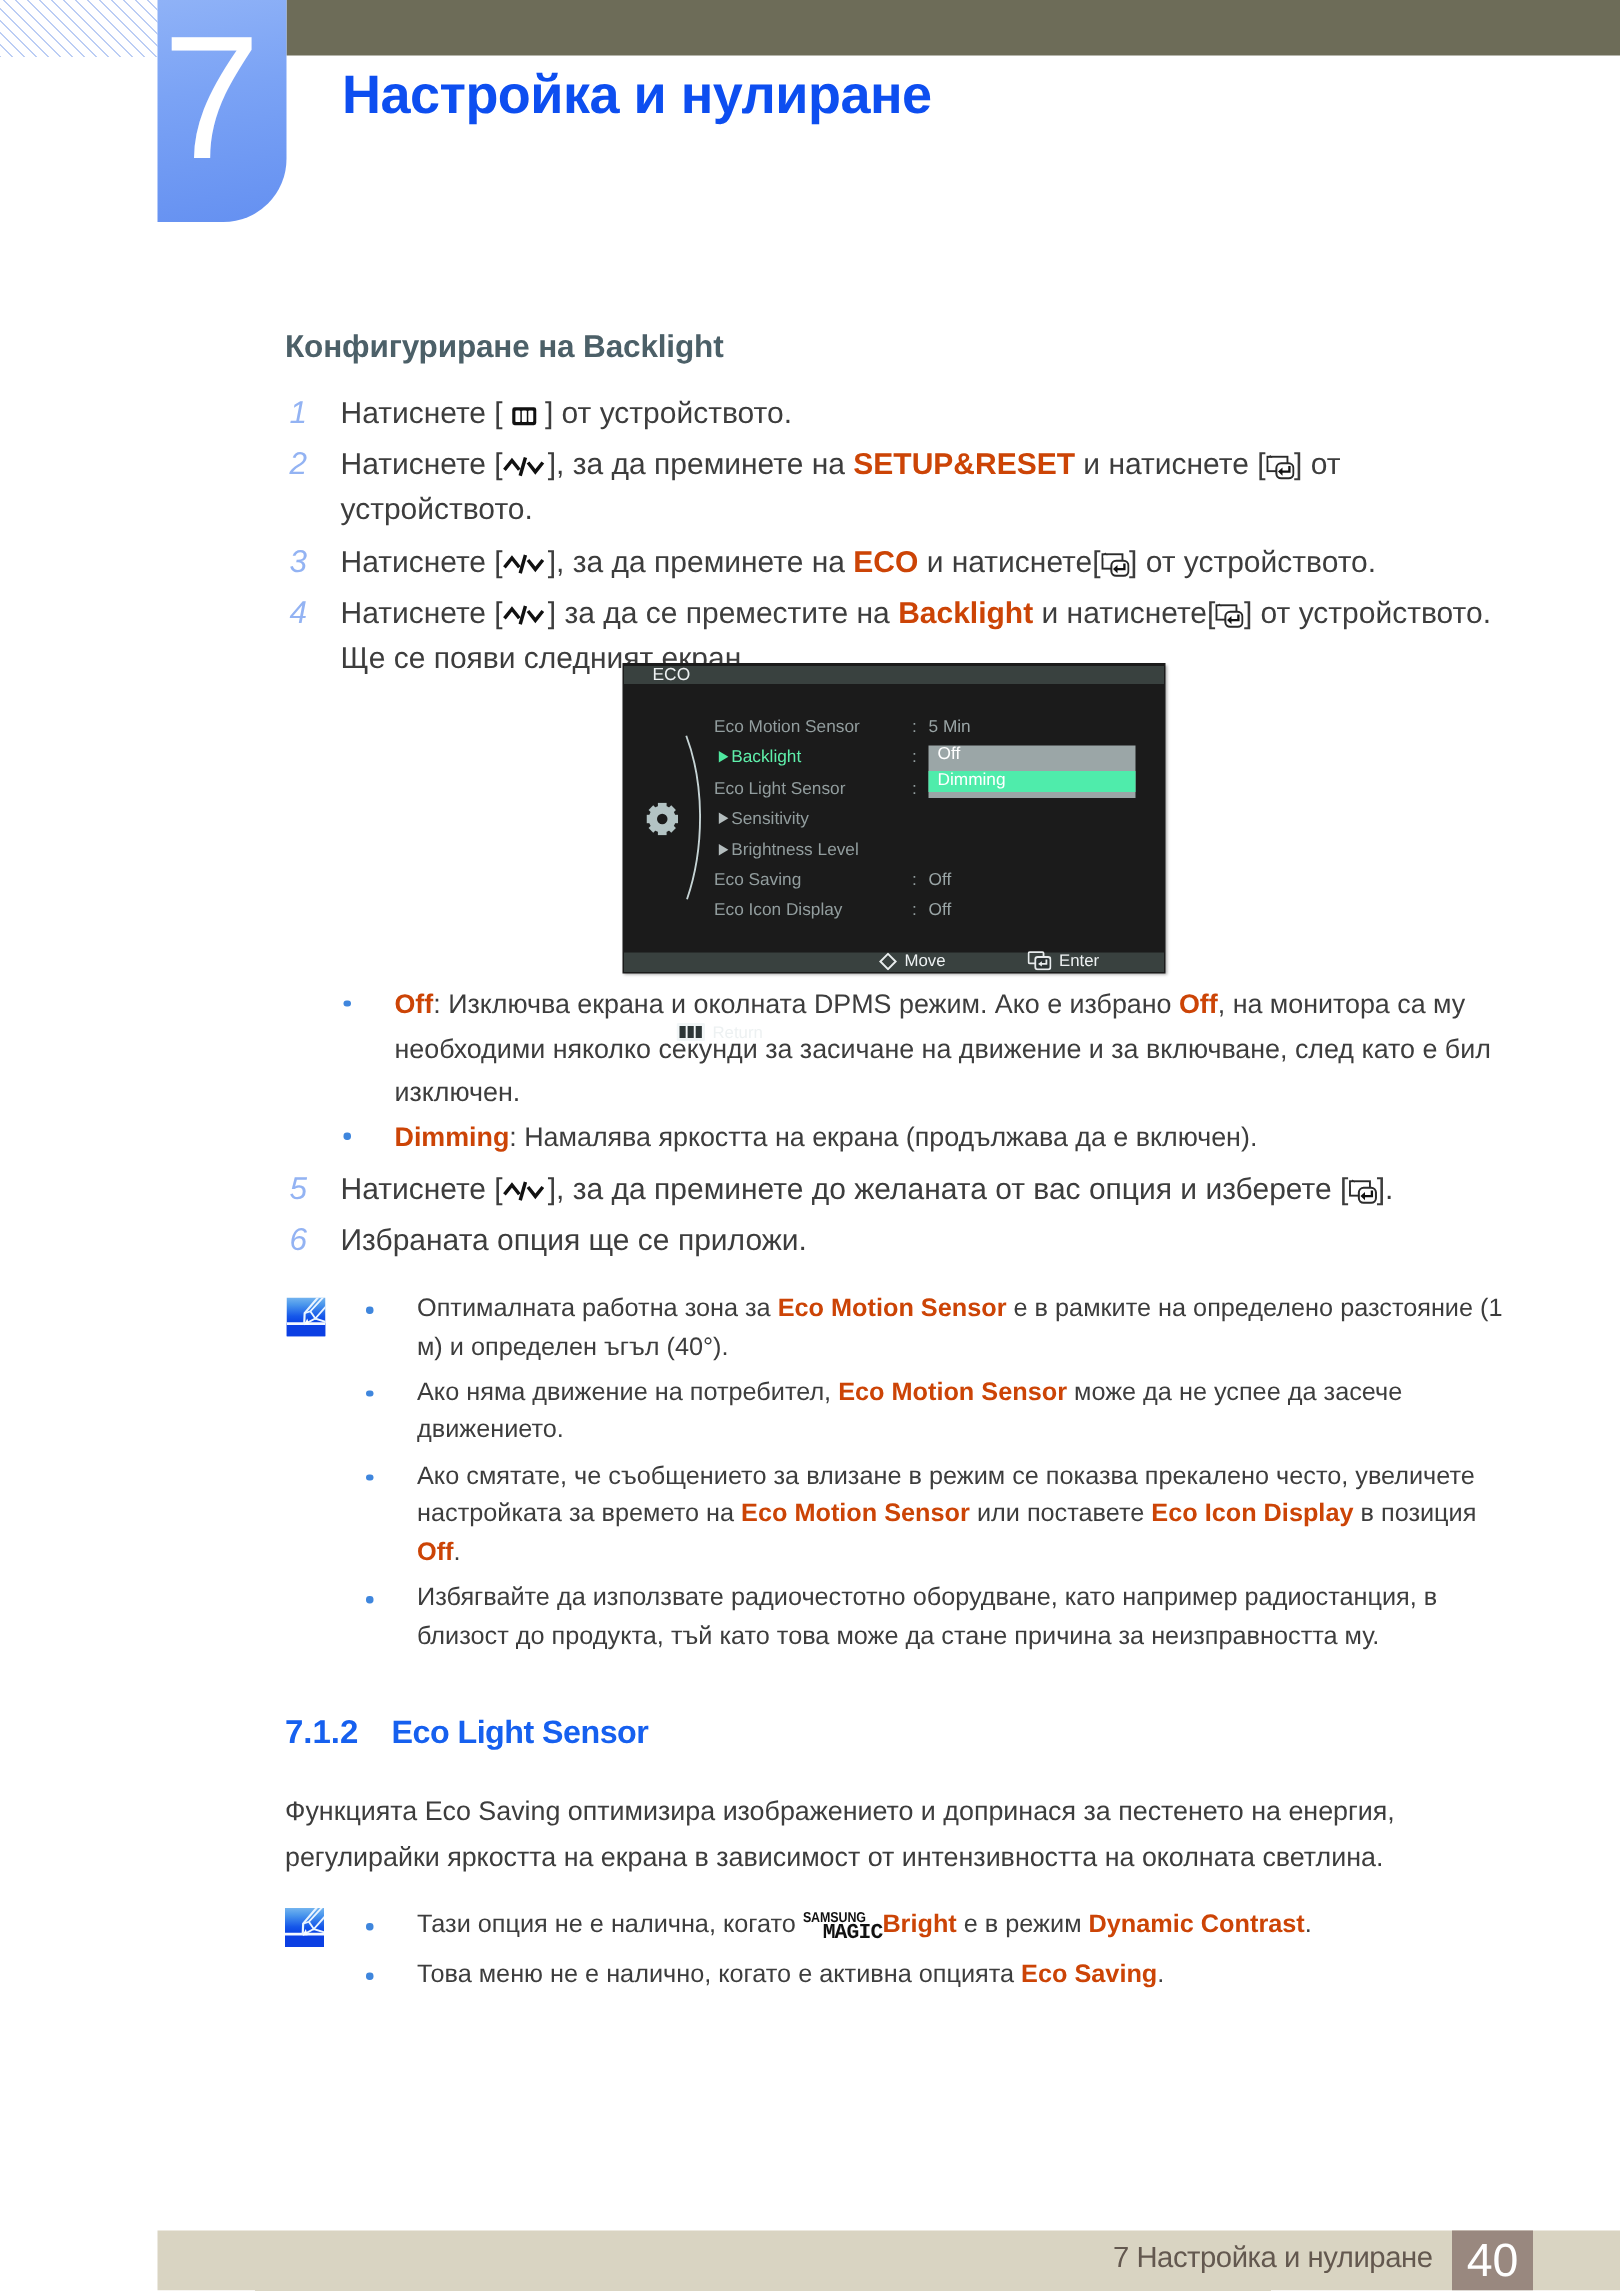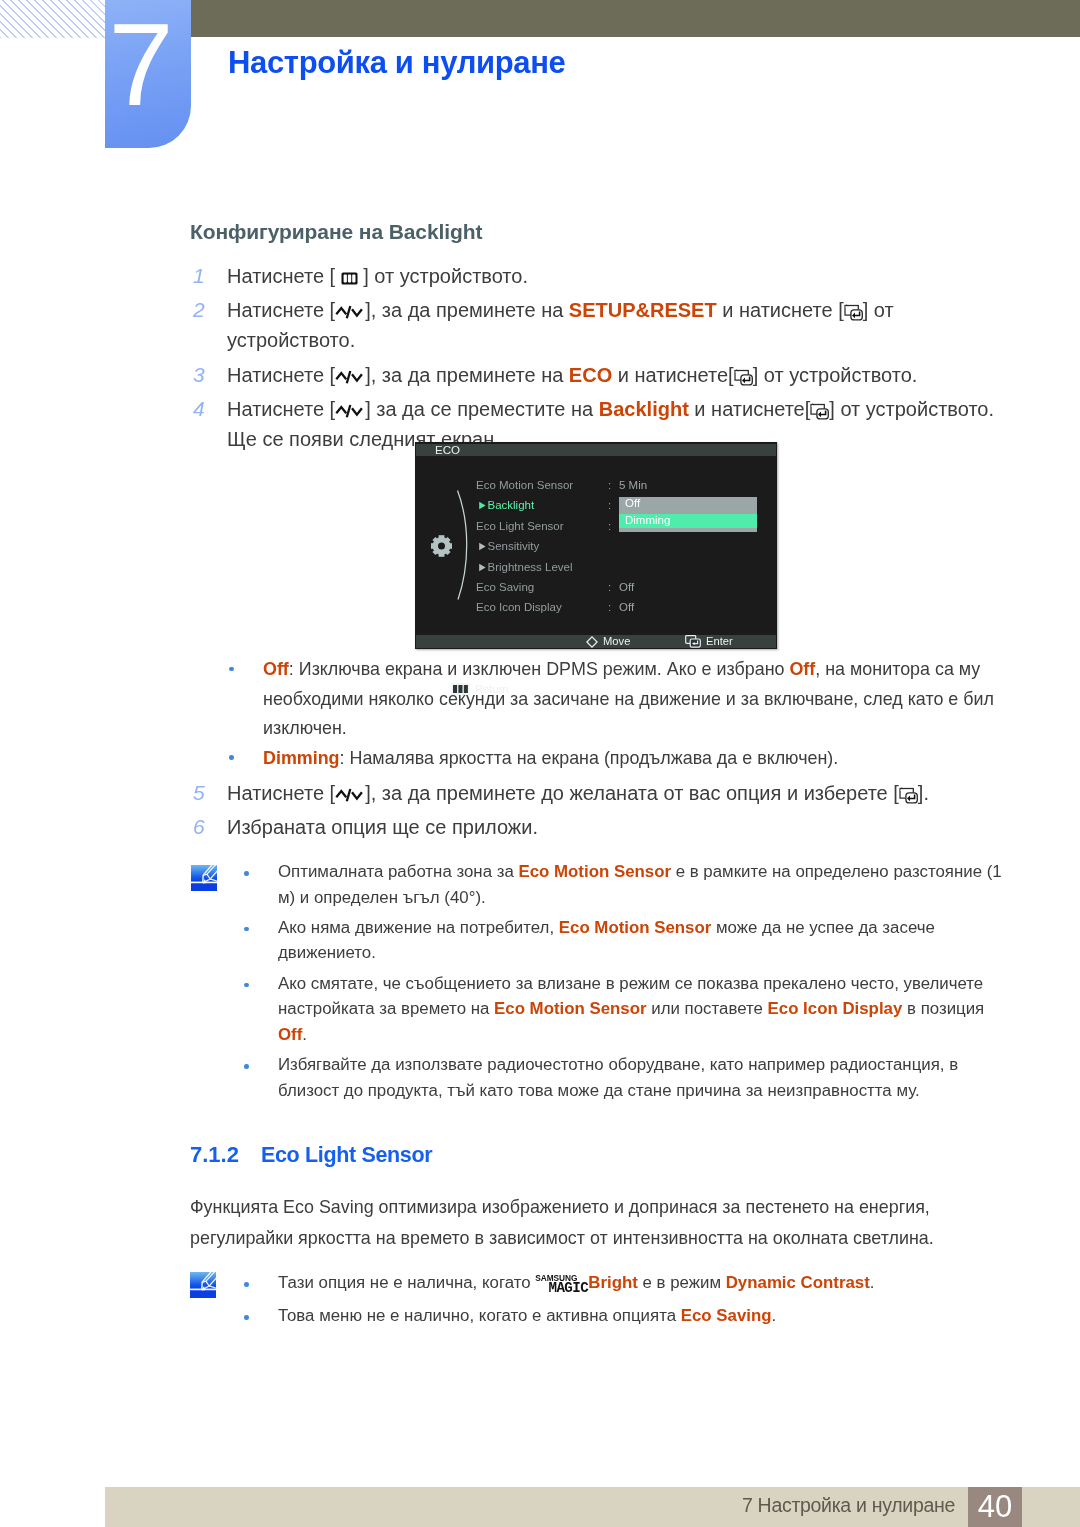--- a/index.html
+++ b/index.html
@@ -11,21 +11,21 @@
   .hatch{position:absolute;left:0;top:0;width:105px;height:38px;overflow:hidden;
      background:repeating-linear-gradient(45deg,
        rgba(125,160,235,0.52) 0px, rgba(125,160,235,0.52) 0.8px,
        rgba(255,255,255,0) 0.85px, rgba(255,255,255,0) 5.65px);}
   .topbar{position:absolute;left:191px;top:0;width:889px;height:37px;background:#6d6c58;}
   .chaptab{position:absolute;left:105px;top:0;width:86px;height:148px;
      background:linear-gradient(170deg,#8fb2f7 0%,#7ba3f5 40%,#6490f1 100%);
      border-bottom-right-radius:42px;}
   .chapnum{position:absolute;left:-7px;top:6px;width:86px;text-align:center;
      font-size:117px;line-height:117px;color:#fff;font-weight:400;}
-  .chaptitle{position:absolute;left:228px;top:41px;font-size:31px;line-height:44px;
+  .chaptitle{position:absolute;left:228px;top:41px;font-size:36px;line-height:44px;
      font-weight:bold;color:#0d4ef0;letter-spacing:-0.35px;white-space:nowrap;}
 
   
   .footbar{position:absolute;left:105px;top:1487px;width:975px;height:40px;background:#d9d4c2;}
   .foottext{position:absolute;left:0;top:1493px;width:955px;text-align:right;
      font-size:19.5px;line-height:24px;color:#63584f;font-weight:400;letter-spacing:-0.3px;}
   .pagebox{position:absolute;left:968px;top:1487px;width:54px;height:40px;background:#99887f;}
   .pagenum{position:absolute;left:0;top:1px;width:54px;text-align:center;
      font-size:31px;line-height:38px;color:#fff;font-weight:400;}
 
@@ -228,21 +228,21 @@
                 <rect x="0.7" y="0.7" width="10" height="7.6" rx="0.8" fill="none" stroke="#e8eced" stroke-width="1.2"></rect>
                 <rect x="5.2" y="4.0" width="10.1" height="8.2" rx="1.6" fill="#2b3334" stroke="#e8eced" stroke-width="1.2"></rect>
                 <path d="M12.6 5.6 L12.6 8.6 L8.6 8.6" fill="none" stroke="#e8eced" stroke-width="1.2"></path>
                 <path d="M9.6 6.9 L7.0 8.6 L9.6 10.3 Z" fill="#e8eced"></path>
               </svg></span><span class="fh-lab">Enter</span></div>
         </div>
       </div>
   </div>
 
   <div id="optbul" class="bullets" style="left:229px;top:655px;width:800px;">
-      <div class="bul"><b class="o">Off</b><span>: Изключва екрана и изключен DPMS режим. Ако е избрано </span><b class="o">Off</b><span>, на монитора са му необходими няколко секунди за засичане на движение и за включване, след като е бил изключен.</span></div>
+      <div class="bul"><b class="o">Off</b><span>: Изключва екрана и околната DPMS режим. Ако е избрано </span><b class="o">Off</b><span>, на монитора са му необходими няколко секунди за засичане на движение и за включване, след като е бил изключен.</span></div>
       <div class="bul"><b class="o">Dimming</b><span>: Намалява яркостта на екрана (продължава да е включен).</span></div>
     </div>
 
   <div id="steps2" class="steps" style="left:190px;top:778px;width:830px;">
       <div class="step">
         <div class="step-n">5</div>
         <div class="step-t"><span>Натиснете [</span><span class="ic" style="vertical-align: -3px;"><svg width="30" height="16" viewBox="0 0 30 16">
               <path d="M1.3 10.2 L6.3 4.0 L11.2 10.2" fill="none" stroke="#111" stroke-width="2.3" stroke-linecap="butt" stroke-linejoin="miter"></path>
               <path d="M15.3 2.0 L11.8 14.2" fill="none" stroke="#111" stroke-width="2.3" stroke-linecap="butt"></path>
               <path d="M17.0 5.3 L21.9 11.6 L26.9 5.3" fill="none" stroke="#111" stroke-width="2.3" stroke-linecap="butt" stroke-linejoin="miter"></path>
@@ -284,21 +284,21 @@
   </div>
   <div id="note1bul" class="bullets nb" style="left:243px;top:859px;width:760px;">
       <div class="bul"><span>Оптималната работна зона за </span><b class="o">Eco Motion Sensor</b><span> е в рамките на определено разстояние (1 м) и определен ъгъл (40°).</span></div>
       <div class="bul"><span>Ако няма движение на потребител, </span><b class="o">Eco Motion Sensor</b><span> може да не успее да засече движението.</span></div>
       <div class="bul"><span>Ако смятате, че съобщението за влизане в режим се показва прекалено често, увеличете настройката за времето на </span><b class="o">Eco Motion Sensor</b><span> или поставете </span><b class="o">Eco Icon Display</b><span> в позиция </span><b class="o">Off</b><span>.</span></div>
       <div class="bul"><span>Избягвайте да използвате радиочестотно оборудване, като например радиостанция, в близост до продукта, тъй като това може да стане причина за неизправността му.</span></div>
     </div>
 
   <div class="sec2num">7.1.2</div>
   <div class="sec2title">Eco Light Sensor</div>
-  <div class="sec2para">Функцията Eco Saving оптимизира изображението и допринася за пестенето на енергия, регулирайки яркостта на времето в зависимост от интензивността на околната светлина.</div>
+  <div class="sec2para">Функцията Eco Saving оптимизира изображението и допринася за пестенето на енергия, регулирайки яркостта на екрана в зависимост от интензивността на околната светлина.</div>
 
   <div class="note" style="position:absolute;left:190px;top:1272px;">
     <div id="noteicon2" style="position:absolute;left:0;top:0px;"><span class="ic" style="vertical-align: top;"><svg width="26" height="26" viewBox="0 0 26 26">
             <defs>
               <linearGradient id="ng2" x1="0" y1="0" x2="0" y2="1">
                 <stop offset="0" stop-color="#74b4ef"></stop>
                 <stop offset="0.18" stop-color="#4b97ec"></stop>
                 <stop offset="0.48" stop-color="#1557ea"></stop>
                 <stop offset="0.62" stop-color="#0b45e5"></stop>
                 <stop offset="1" stop-color="#0a3fe2"></stop>

